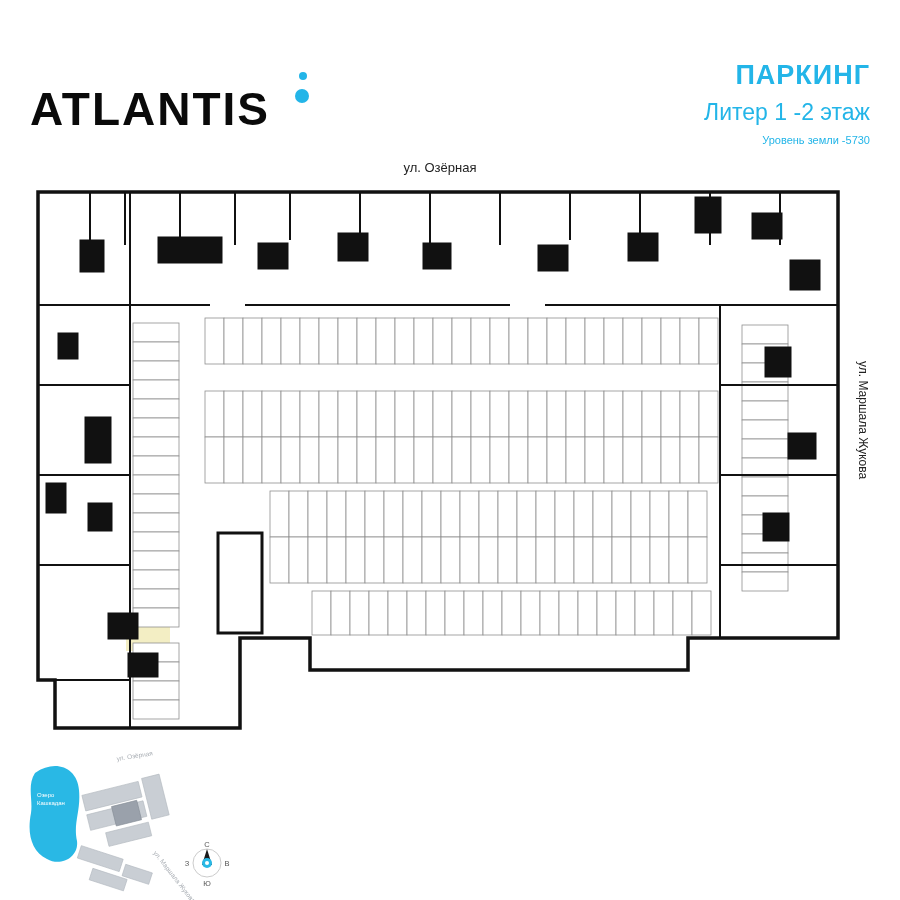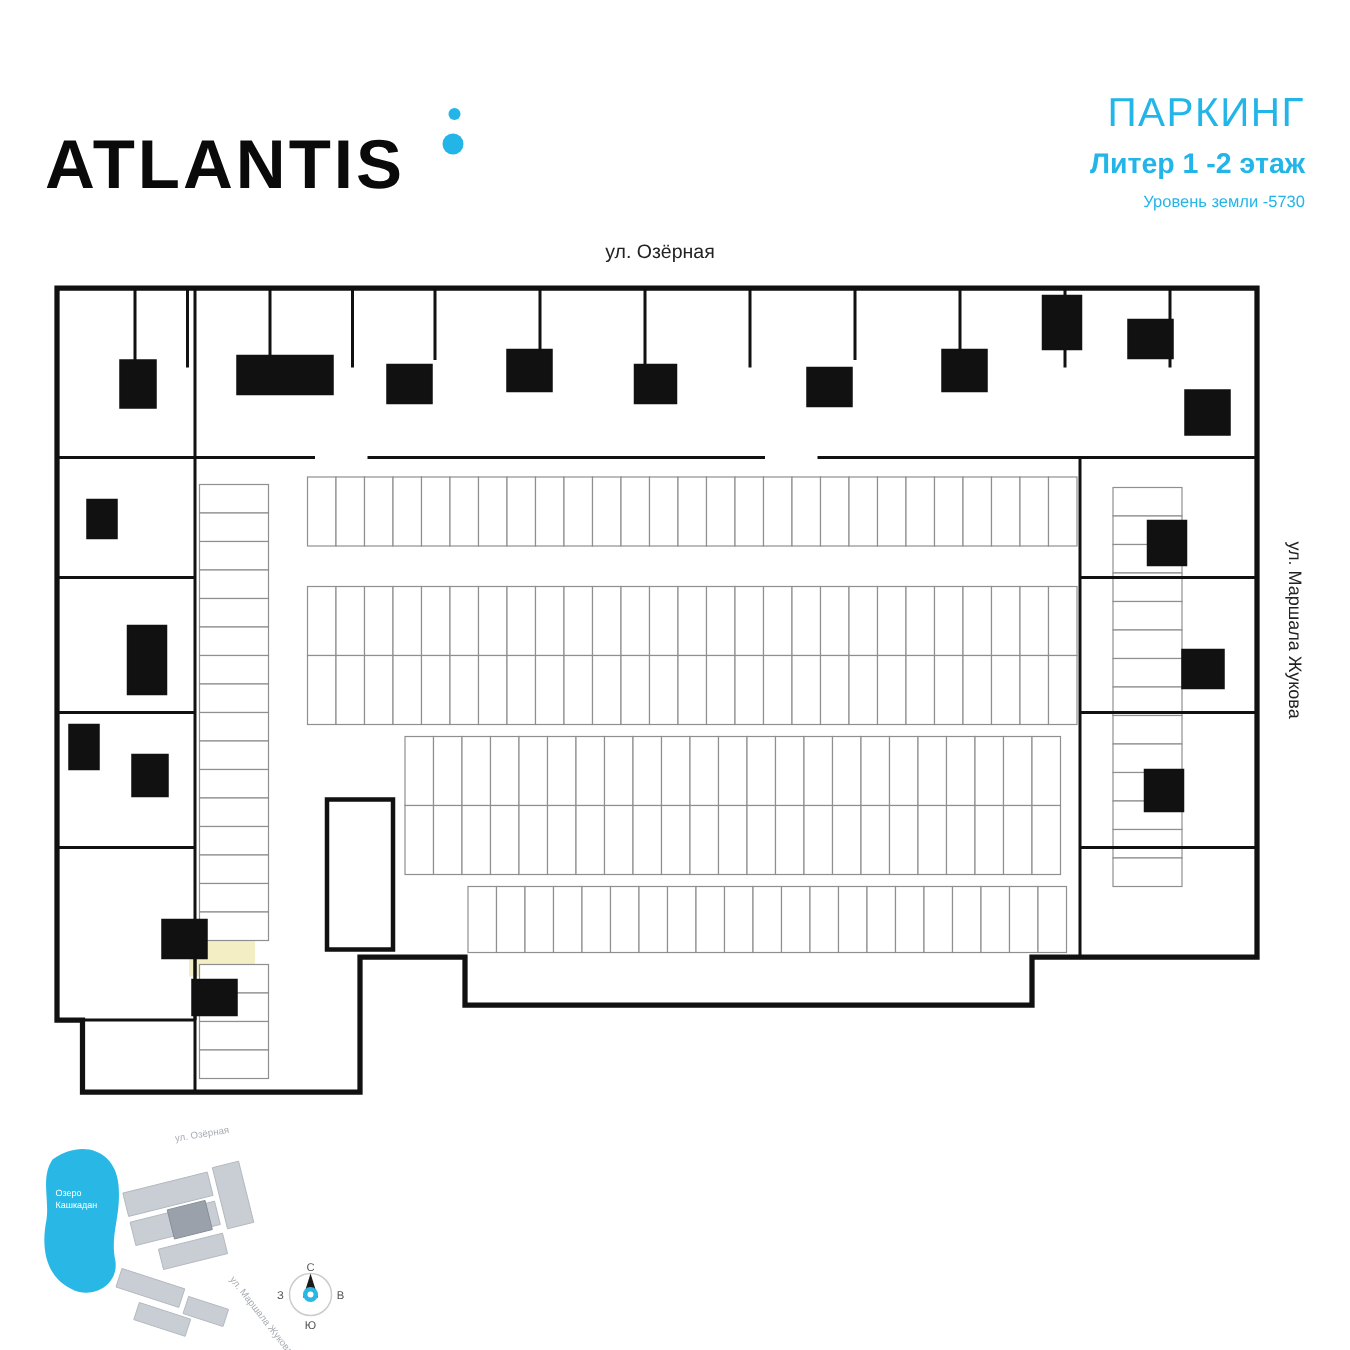--- a/index.html
+++ b/index.html
@@ -13,22 +13,22 @@
   
   .logo{
     position:absolute;left:30px;top:42px;
     font-size:46px;font-weight:900;letter-spacing:2px;color:#0a0a0a;
   }
   .logo-dot{position:absolute;border-radius:50%;background:#23b5e8;}
   .logo-dot.small{left:299px;top:32px;width:8px;height:8px;}
   .logo-dot.big{left:295px;top:49px;width:14px;height:14px;}
 
   .hdr-right{position:absolute;right:30px;top:20px;text-align:right;color:#23b5e8;}
-  .hdr-title{font-size:27px;font-weight:400;letter-spacing:1px;}
-  .hdr-sub{font-size:19px;font-weight:700;margin-top:8px;}
+  .hdr-title{font-size:27px;font-weight:700;letter-spacing:1px;}
+  .hdr-sub{font-size:23px;font-weight:400;margin-top:8px;}
   .hdr-note{font-size:11px;font-weight:400;margin-top:8px;}
 
   
   .street-top{
     position:absolute;left:30px;top:120px;width:820px;text-align:center;
     font-size:13px;color:#222;
   }
   .street-right{
     position:absolute;left:856px;top:270px;height:220px;
     writing-mode:vertical-rl;text-align:center;

